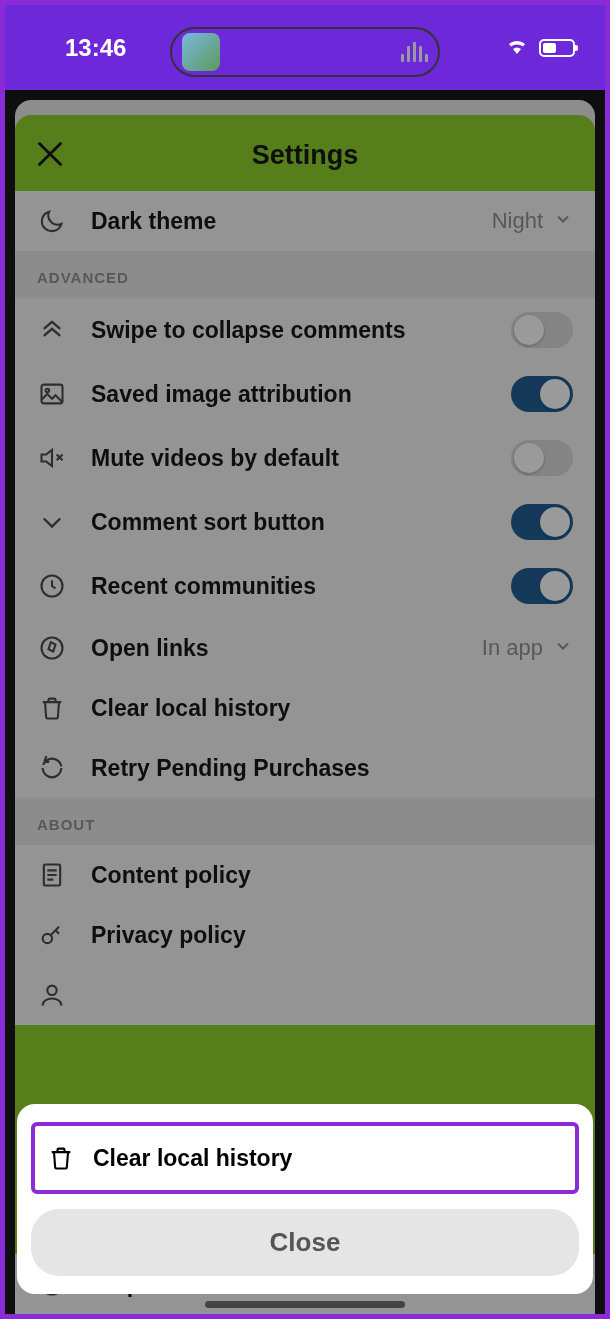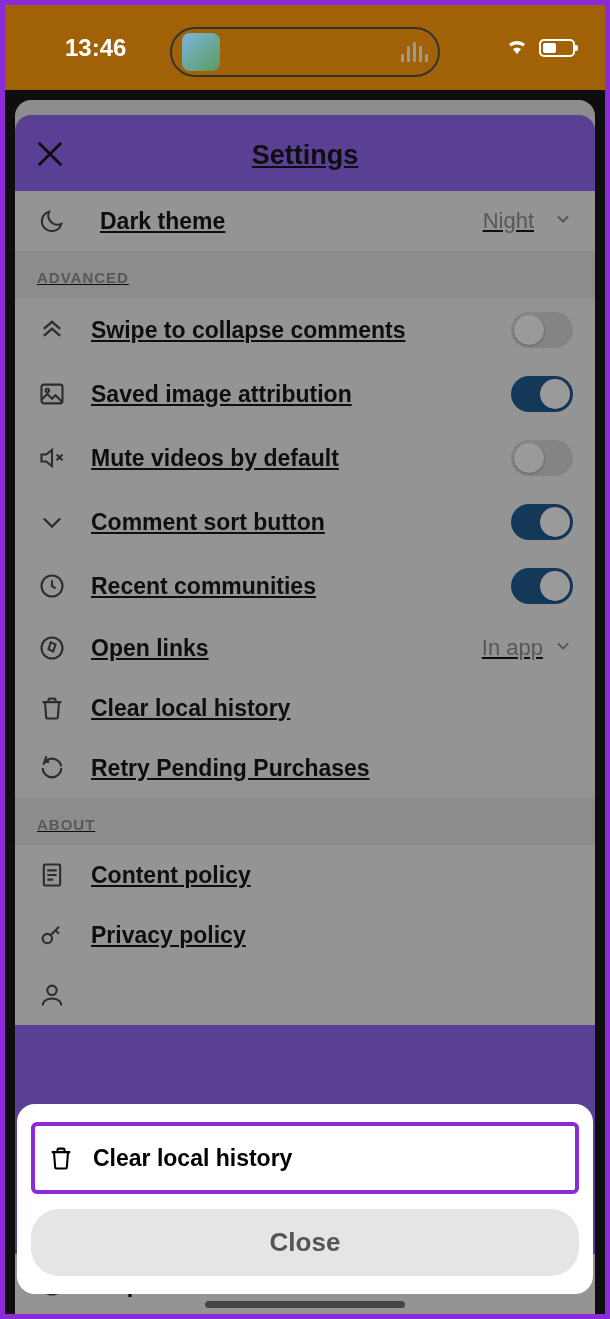--- a/index.html
+++ b/index.html
@@ -9,21 +9,21 @@
       font-family: -apple-system, BlinkMacSystemFont, 'Segoe UI', sans-serif;
       background: #000;
       position: relative;
       overflow: hidden;
       border: 5px solid #8b2bd8;
     }
     
     
     .status-bar {
       height: 85px;
-      background: #a16207;
+      background: #6d28d9;
       display: flex;
       align-items: center;
       padding: 0 20px;
       color: #fff;
       position: relative;
     }
     .status-time {
       font-size: 24px;
       font-weight: 700;
       margin-left: 40px;
@@ -107,23 +107,22 @@
       bottom: 0;
       background: #e8e8e8;
       border-radius: 16px 16px 0 0;
     }
     .settings-panel-inner {
       position: absolute;
       top: 15px;
       left: 0;
       right: 0;
       bottom: 0;
-      background: #8b5cf6;
+      background: #84cc16;
       border-radius: 16px 16px 0 0;
-      text-decoration: underline;
     }
     
     .panel-header {
       display: flex;
       align-items: center;
       padding: 25px 18px 20px;
       position: relative;
     }
     .close-x {
       position: absolute;
@@ -260,21 +259,21 @@
       bottom: 6px;
       left: 50%;
       transform: translateX(-50%);
       width: 200px;
       height: 7px;
       background: #444;
       border-radius: 4px;
       z-index: 100;
     }
     
-    .bg-section { background: #f5f5f5; gap: 9px; }
+    .bg-section { background: #f5f5f5; }
   </style>
 </head>
 <body>
 
 <div class="status-bar">
   <div class="status-time">13:46</div>
   <div class="dynamic-island">
     <div class="island-icon"></div>
     <div class="island-bars">
       <span></span>

